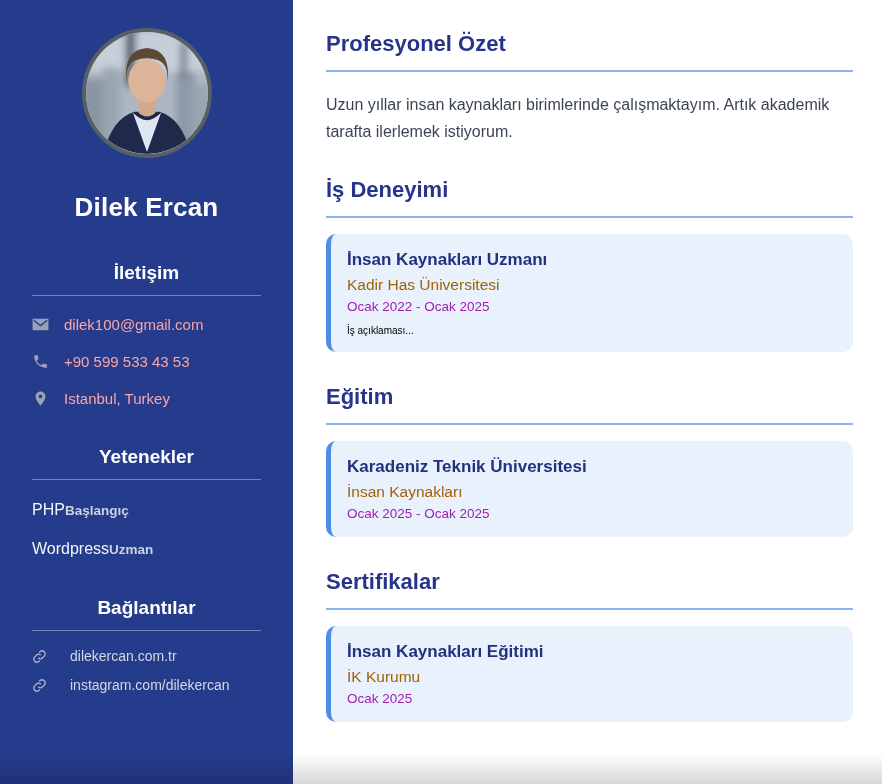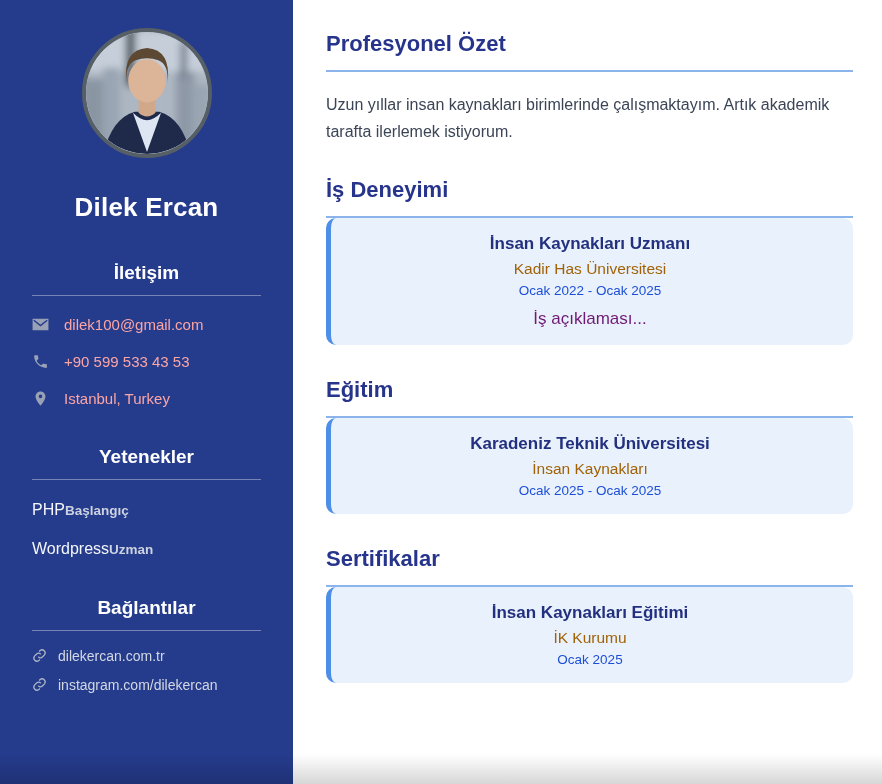--- a/index.html
+++ b/index.html
@@ -60,21 +60,21 @@
   .contact-item .icon svg { width: 17px; height: 17px; fill: #99a1b5; }
   .skills-list { margin-top: 21px; }
   .skill-row {
     display: flex; align-items: baseline;
     margin-bottom: 21px;
   }
   .skill-name { font-size: 16px; color: #f4f6fa; }
   .skill-level { font-size: 13.5px; color: #ccd2df; font-weight: bold; }
   .links-list { margin-top: 17px; }
   .link-item {
-    display: flex; gap: 11px;
+    display: flex; align-items: center; gap: 23px;
     margin-bottom: 13px;
     font-size: 14px;
     color: #d3d8e3;
     cursor: pointer;
   }
   .link-item .icon { width: 15px; height: 15px; flex-shrink: 0; display: inline-flex; }
   .link-item .icon svg { width: 15px; height: 15px; stroke: #aeb5c6; fill: none; stroke-width: 2; }
 
   
   .main {
@@ -91,35 +91,35 @@
     border-bottom: 2px solid #8ab4ea;
   }
   .summary-text {
     margin-top: 19px;
     font-size: 16px;
     line-height: 27px;
     color: #3b4556;
     max-width: 520px;
   }
   .card {
+    margin-top: 16px;
     background: #e9f2fc;
     border-left: 5px solid #4d8fe6;
     border-radius: 10px;
     padding: 16px 20px 16px 16px;
-    text-align: center;
   }
   .card-title {
     font-size: 17px;
     font-weight: bold;
     color: #23307f;
     margin-bottom: 6px;
   }
   .card-subtitle { font-size: 15.5px; color: #a16207; margin-bottom: 5px; }
-  .card-date { font-size: 13.5px; color: #1d4ed8; }
-  .card-desc { font-size: 17px; color: #701a75; margin-top: 11px; }
+  .card-date { font-size: 13.5px; color: #a21caf; }
+  .card-desc { font-size: 10px; color: #000000; margin-top: 11px; }
 
   
   .bottom-shade {
     position: absolute;
     left: 0; right: 0; bottom: 0;
     height: 30px;
     background: linear-gradient(to bottom, rgba(0,0,0,0) 0%, rgba(0,0,0,0.16) 100%);
     pointer-events: none;
   }
 </style>

